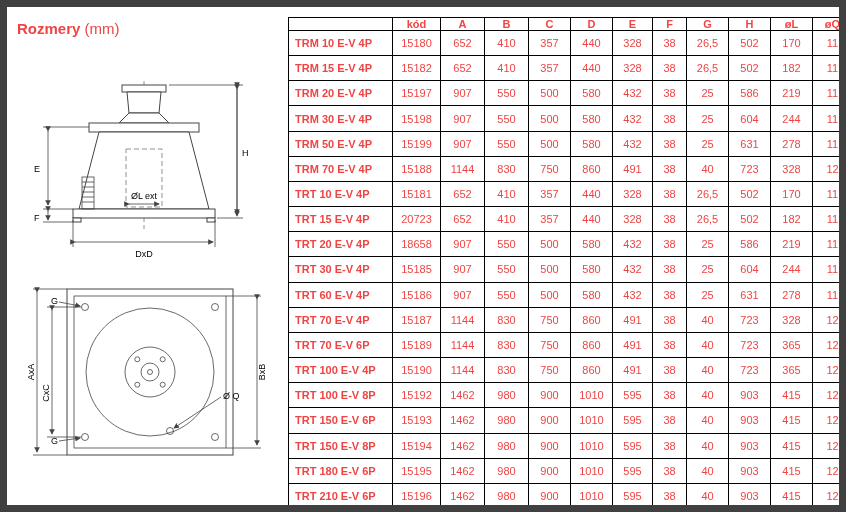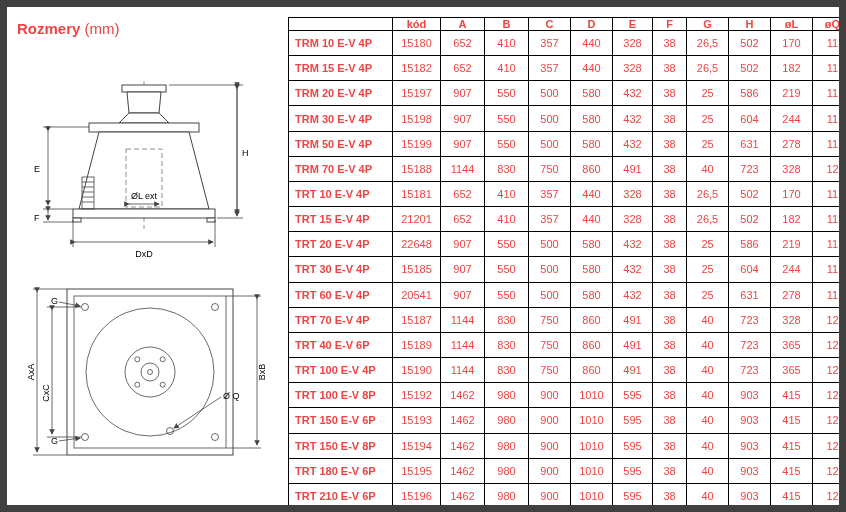--- a/index.html
+++ b/index.html
@@ -296,35 +296,35 @@
           <td>440</td>
           <td>328</td>
           <td>38</td>
           <td>26,5</td>
           <td>502</td>
           <td>170</td>
           <td>11</td>
         </tr>
         <tr>
           <td class="model">TRT 15 E-V 4P</td>
-          <td>21201</td>
+          <td>20723</td>
           <td>652</td>
           <td>410</td>
           <td>357</td>
           <td>440</td>
           <td>328</td>
           <td>38</td>
           <td>26,5</td>
           <td>502</td>
           <td>182</td>
           <td>11</td>
         </tr>
         <tr>
           <td class="model">TRT 20 E-V 4P</td>
-          <td>22648</td>
+          <td>18658</td>
           <td>907</td>
           <td>550</td>
           <td>500</td>
           <td>580</td>
           <td>432</td>
           <td>38</td>
           <td>25</td>
           <td>586</td>
           <td>219</td>
           <td>11</td>
@@ -338,21 +338,21 @@
           <td>580</td>
           <td>432</td>
           <td>38</td>
           <td>25</td>
           <td>604</td>
           <td>244</td>
           <td>11</td>
         </tr>
         <tr>
           <td class="model">TRT 60 E-V 4P</td>
-          <td>20541</td>
+          <td>15186</td>
           <td>907</td>
           <td>550</td>
           <td>500</td>
           <td>580</td>
           <td>432</td>
           <td>38</td>
           <td>25</td>
           <td>631</td>
           <td>278</td>
           <td>11</td>
@@ -365,21 +365,21 @@
           <td>750</td>
           <td>860</td>
           <td>491</td>
           <td>38</td>
           <td>40</td>
           <td>723</td>
           <td>328</td>
           <td>12</td>
         </tr>
         <tr>
-          <td class="model">TRT 40 E-V 6P</td>
+          <td class="model">TRT 70 E-V 6P</td>
           <td>15189</td>
           <td>1144</td>
           <td>830</td>
           <td>750</td>
           <td>860</td>
           <td>491</td>
           <td>38</td>
           <td>40</td>
           <td>723</td>
           <td>365</td>

